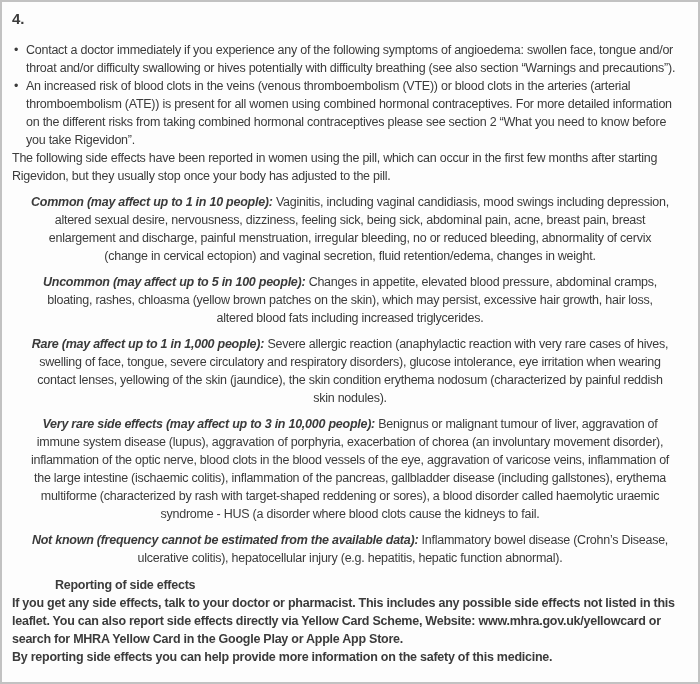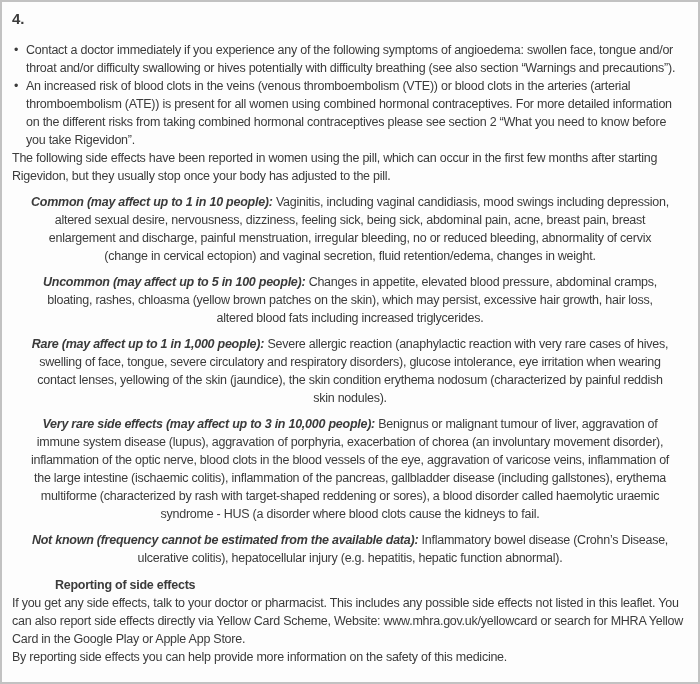--- a/index.html
+++ b/index.html
@@ -43,21 +43,21 @@
     left: 2px;
     top: 0;
   }
   p.note-para { margin: 0; }
   .freq-para { margin: 8px 16px; text-align: center; }
   .reporting-heading {
     font-weight: bold;
     margin: 9px 0 0 0;
     padding-left: 43px;
   }
-  p.tight { margin: 0; }
+  p.tight { margin: 0; font-weight: bold; }
 </style>
 </head>
 <body>
 
 <div class="page">
 
   <div class="section-heading">
     <span class="num">4.</span>
   </div>
 

